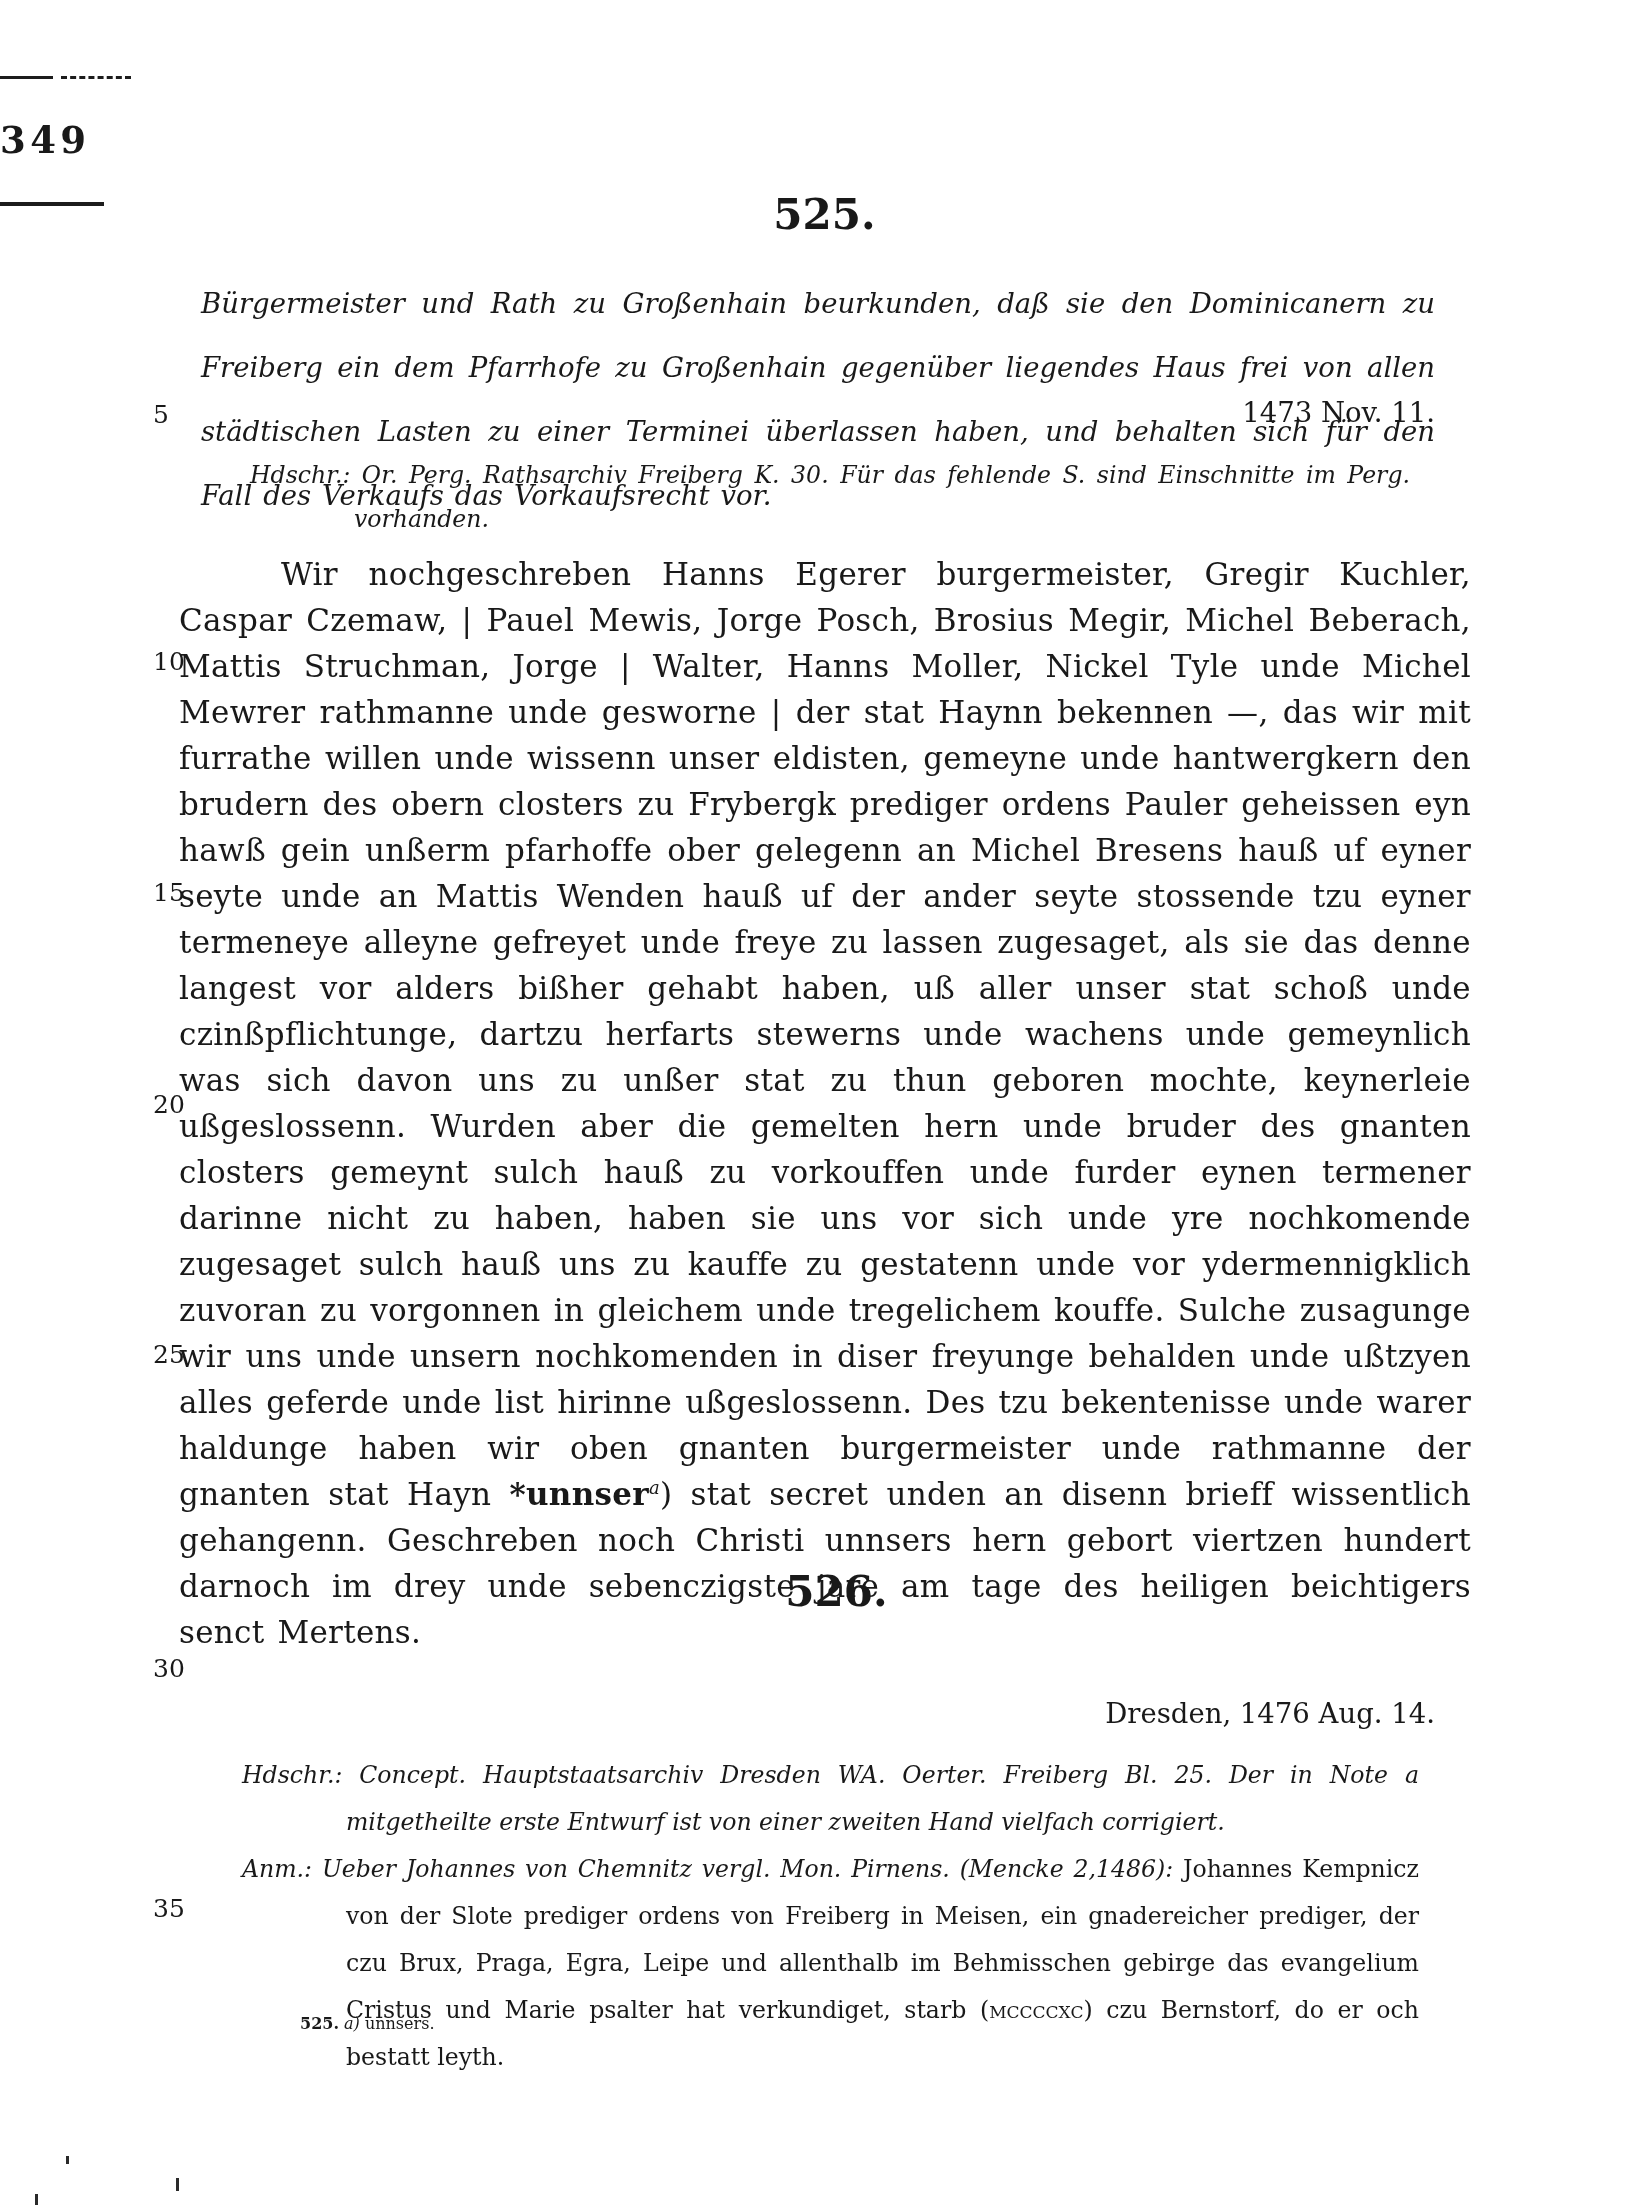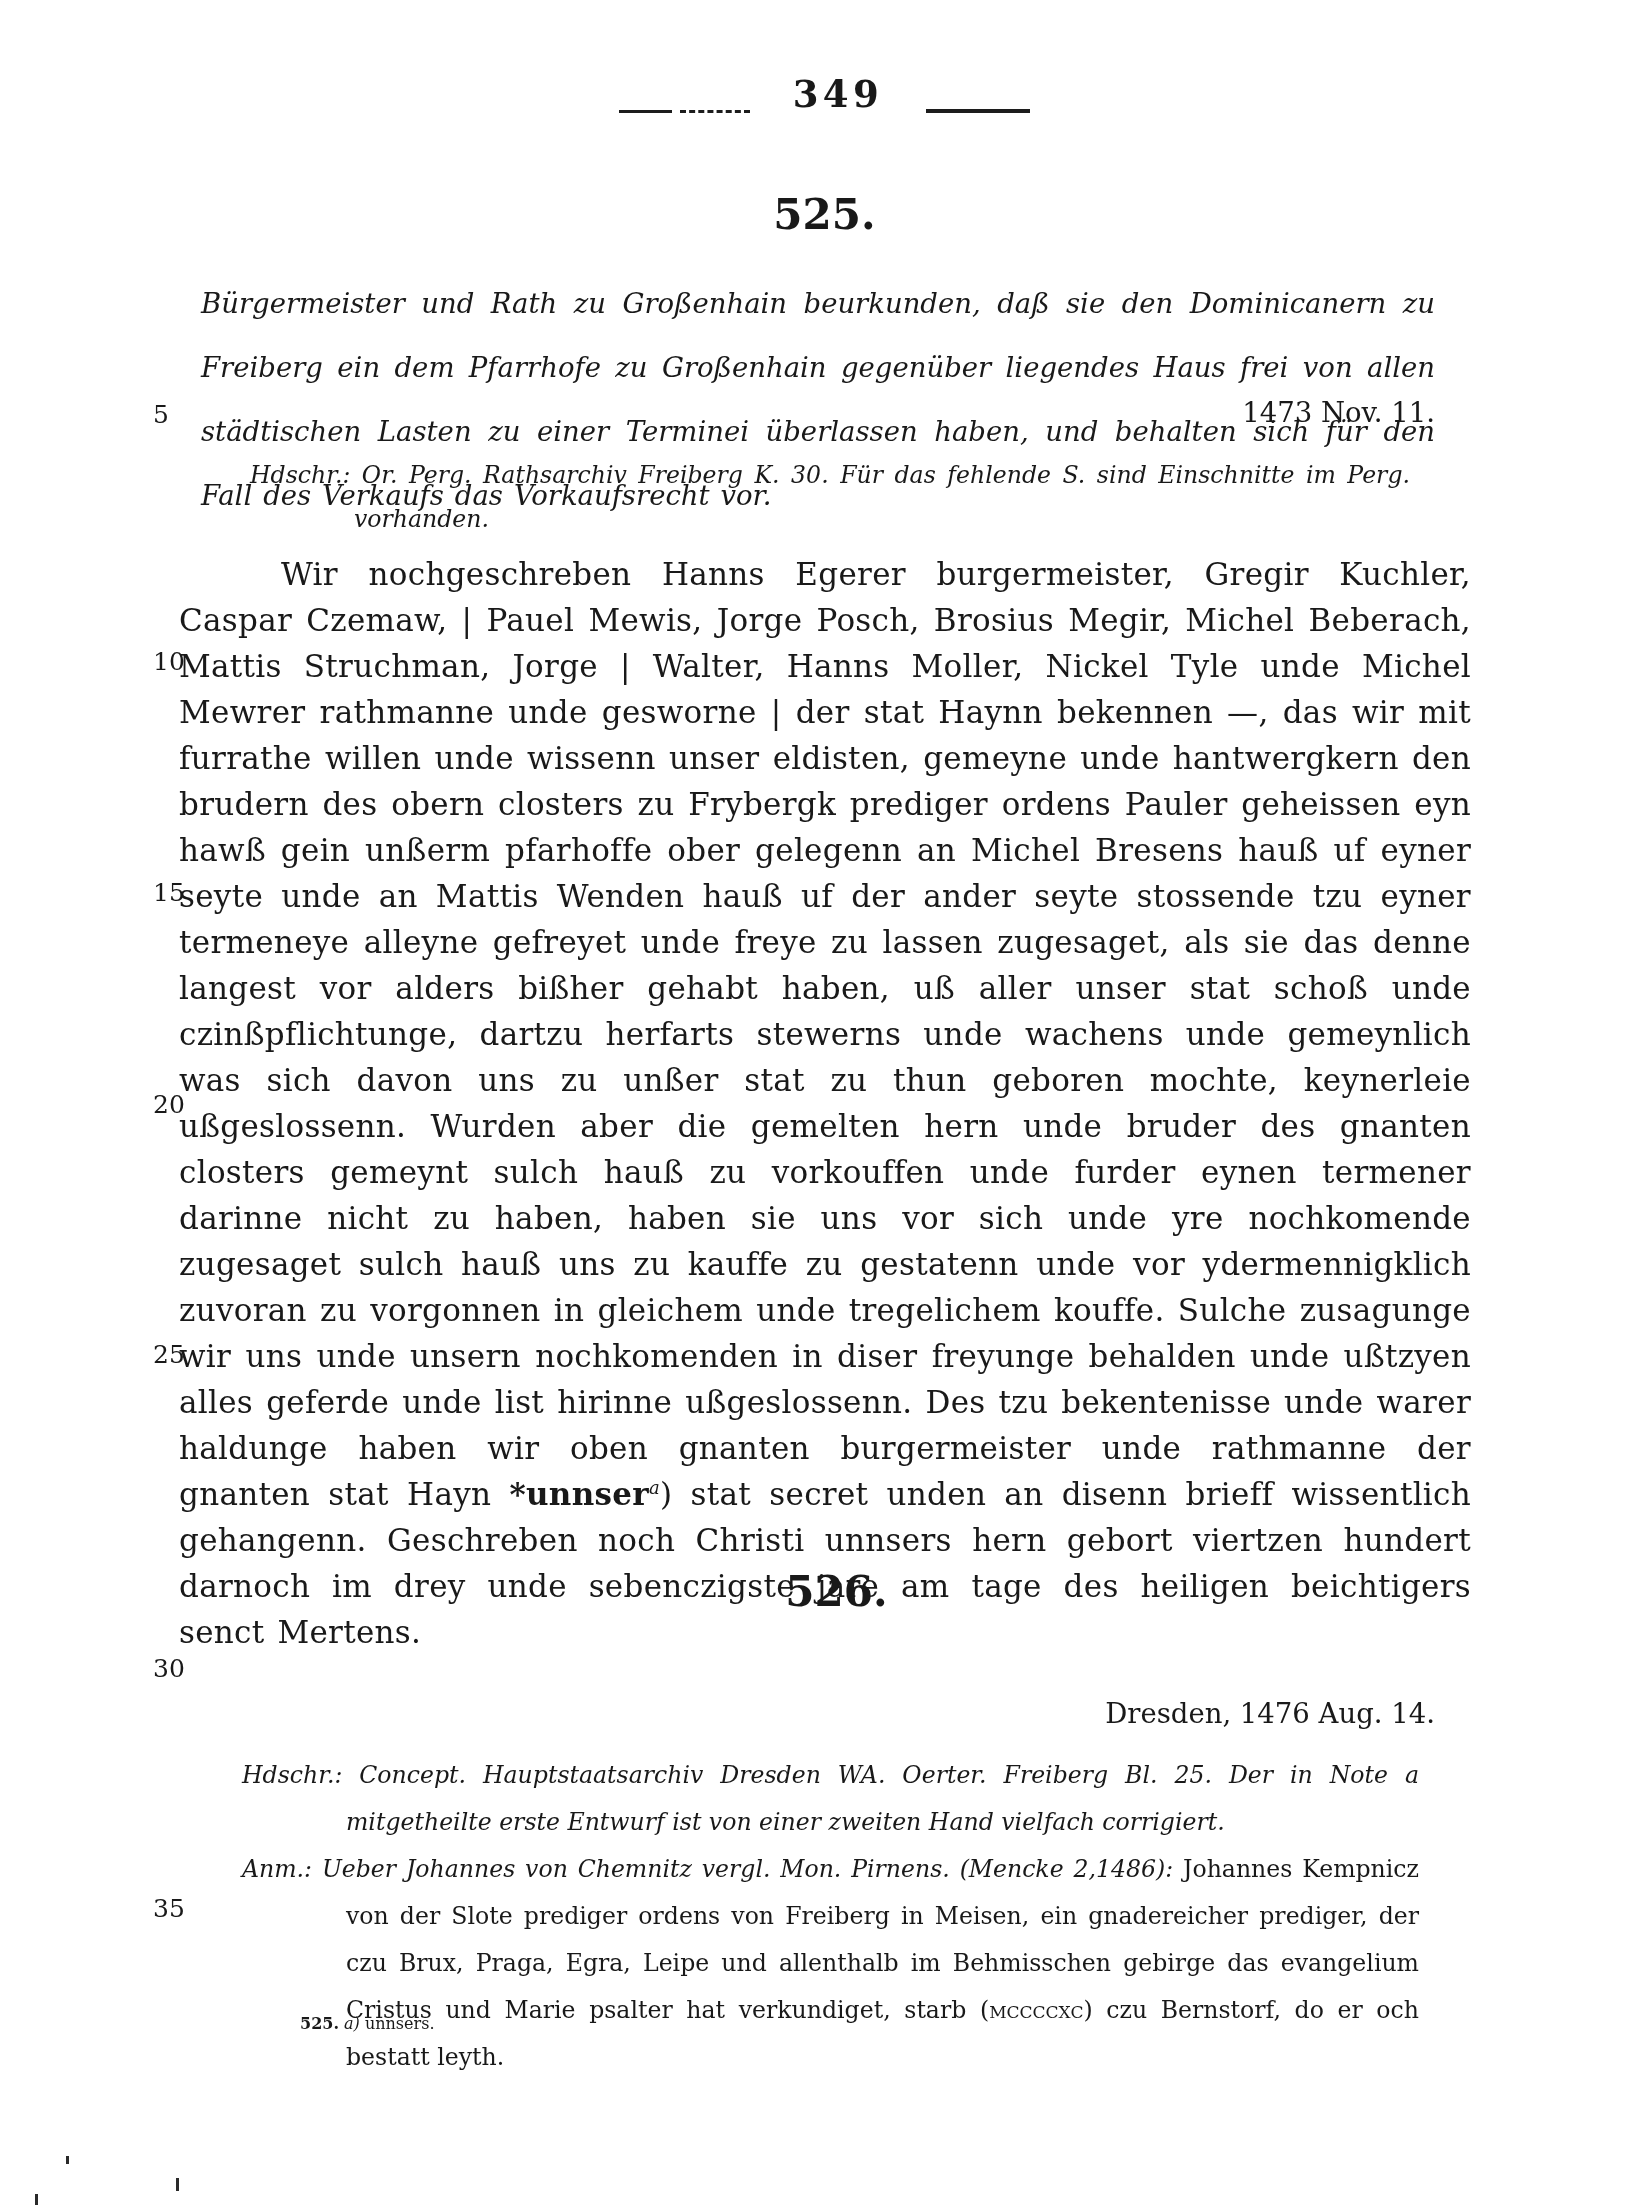--- a/index.html
+++ b/index.html
@@ -2,21 +2,21 @@
 <html style="font-size:8.8px"><head>
 <meta charset="utf-8">
 <style>
   html,body{margin:0;padding:0;background:#e8e8e8;}
   .page{
     position:relative;width:1649px;height:2205px;background:#ffffff;
     color:#191919;font-family:"DejaVu Serif", "Liberation Serif", serif;
     overflow:hidden;
   }
   
-  .header{position:absolute;top:76px;left:0;width:100%;display:flex;justify-content:center;align-items:flex-end;gap:43px;}
+  .header{position:absolute;top:76px;left:0;width:100%;display:flex;justify-content:center;align-items:flex-start;gap:43px;flex-direction:column;}
   .pagenum{font-size:37px;font-weight:bold;letter-spacing:4.4px;line-height:1;}
   .rule{display:inline-flex;align-items:center;gap:7.7px;}
   .seg{display:inline-block;height:0;}
   .seg-solid-a{width:53px;border-top:3.8px solid #1c1c1c;}
   .seg-dots{width:70px;border-top:3.8px dashed #1c1c1c;}
   .seg-solid-b{width:104px;border-top:4.4px solid #1c1c1c;}
   
   .h-doc{position:absolute;left:0;width:100%;text-align:center;font-size:42px;font-weight:bold;margin:0;line-height:1;}
   #h525{top:194px;}
   #h526{top:1571px;padding-left:12px;}

